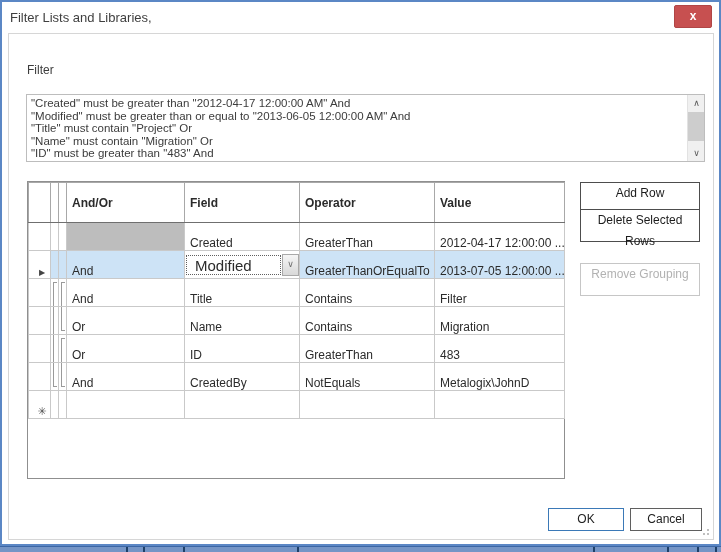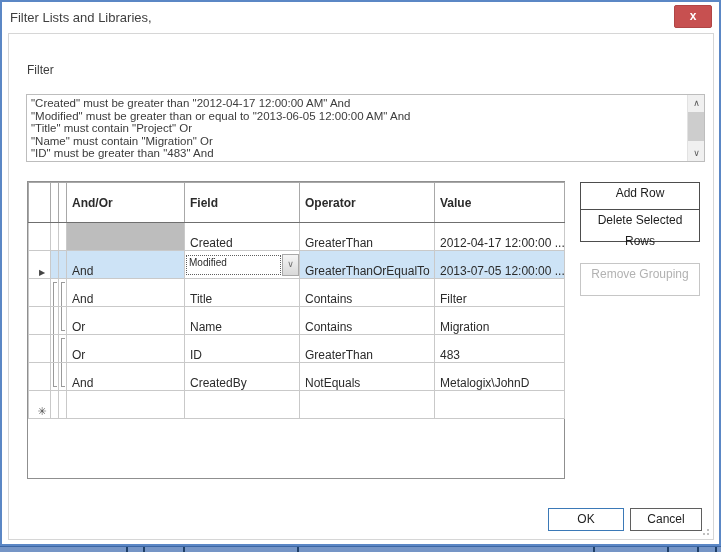--- a/index.html
+++ b/index.html
@@ -40,21 +40,21 @@
   td.gray { background:#bdbdbd; }
   td.sel { text-align:center; color:#3a3a3a; }
   .row-arrow { font-size:8px; color:#444; }
   .newrow-glyph { font-size:11px; color:#555; }
 
   .bracket { position:absolute; left:2px; top:0; bottom:0; width:4px; border-left:1px solid #9a9a9a; }
   .bracket.start { top:3px; border-top:1px solid #9a9a9a; }
   .bracket.end { bottom:3px; border-bottom:1px solid #9a9a9a; }
 
   .combo { display:flex; height:22px; background:#ffffff; align-items:stretch; }
-  .combo-text { flex:1; border:1px dotted #5f5f5f; margin:1px; padding:1px 2px; font-size:10px; color:#2b2b2b; overflow:hidden; white-space:nowrap; }
+  .combo-text { flex:1; border:1px dotted #5f5f5f; margin:1px; padding:1px 8px; font-size:15px; color:#2b2b2b; overflow:hidden; white-space:nowrap; }
   .combo-btn { width:17px; background:linear-gradient(#f5f5f5,#d9d9d9); border:1px solid #a9a9a9; display:flex; align-items:center; justify-content:center; cursor:pointer; }
   .chev { font-size:9px; color:#6f6f6f; line-height:1; }
 
   .side-btn { position:absolute; left:571px; width:120px; height:33px; background:#ffffff; font-family:"Liberation Sans", sans-serif; font-size:12px; text-align:center; cursor:pointer; }
   .side-btn.enabled { border:1px solid #4d4d4d; color:#1c1c1c; }
   .side-btn.disabled { border:1px solid #c6c6c6; color:#b2b2b2; cursor:default; }
   .btn-add { top:148px; }
   .btn-del { top:175px; }
   .btn-grp { top:202px; }
   .btn-rmg { top:229px;text-align:center; }

